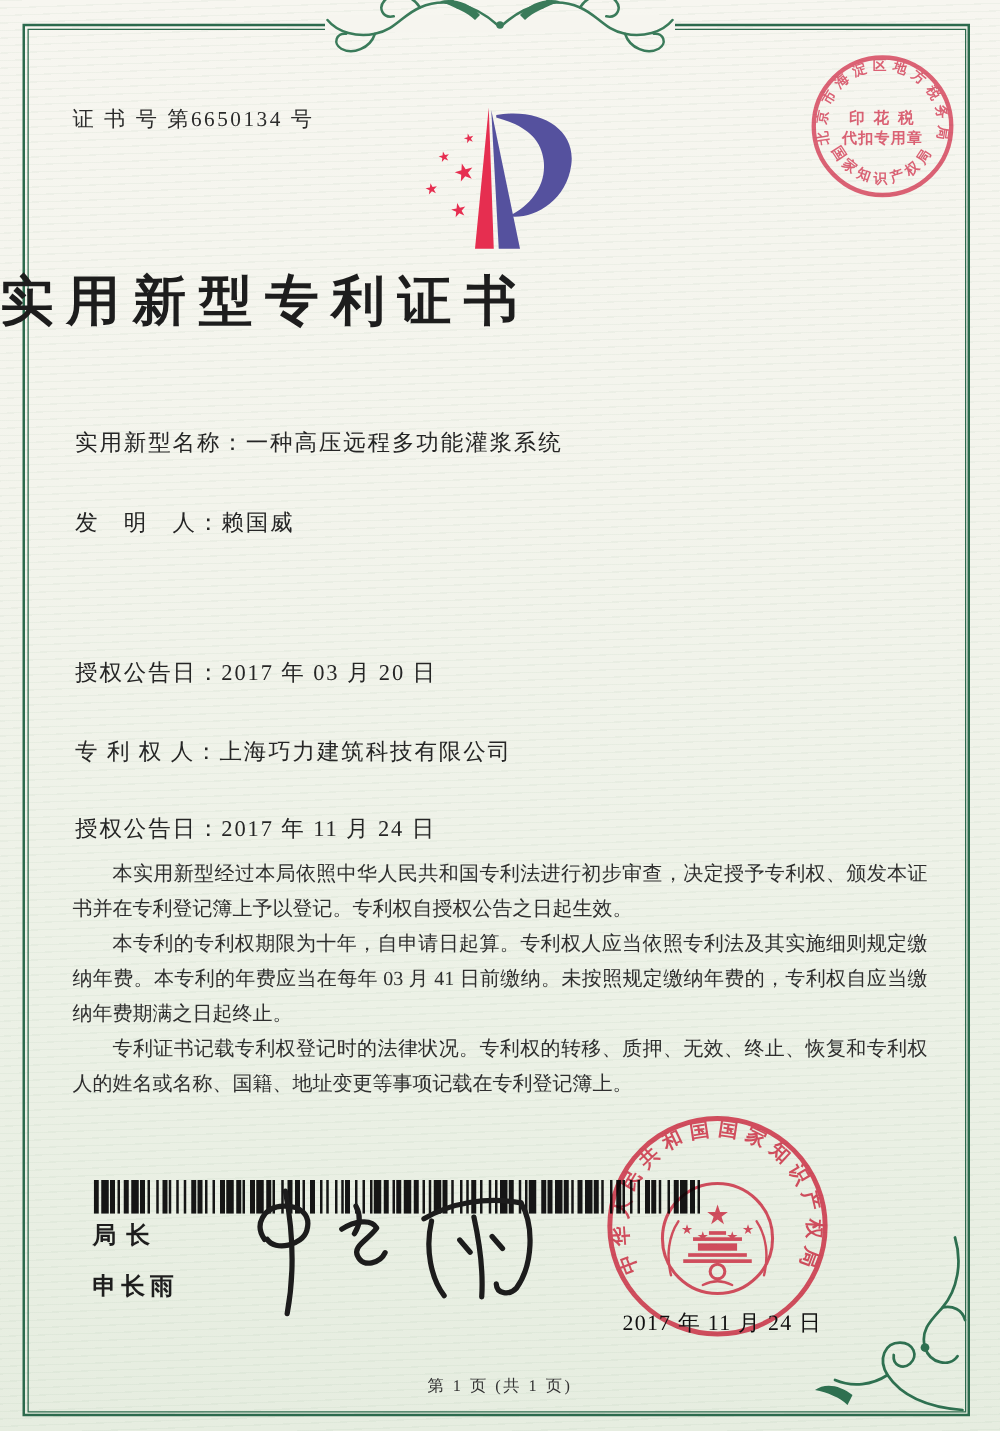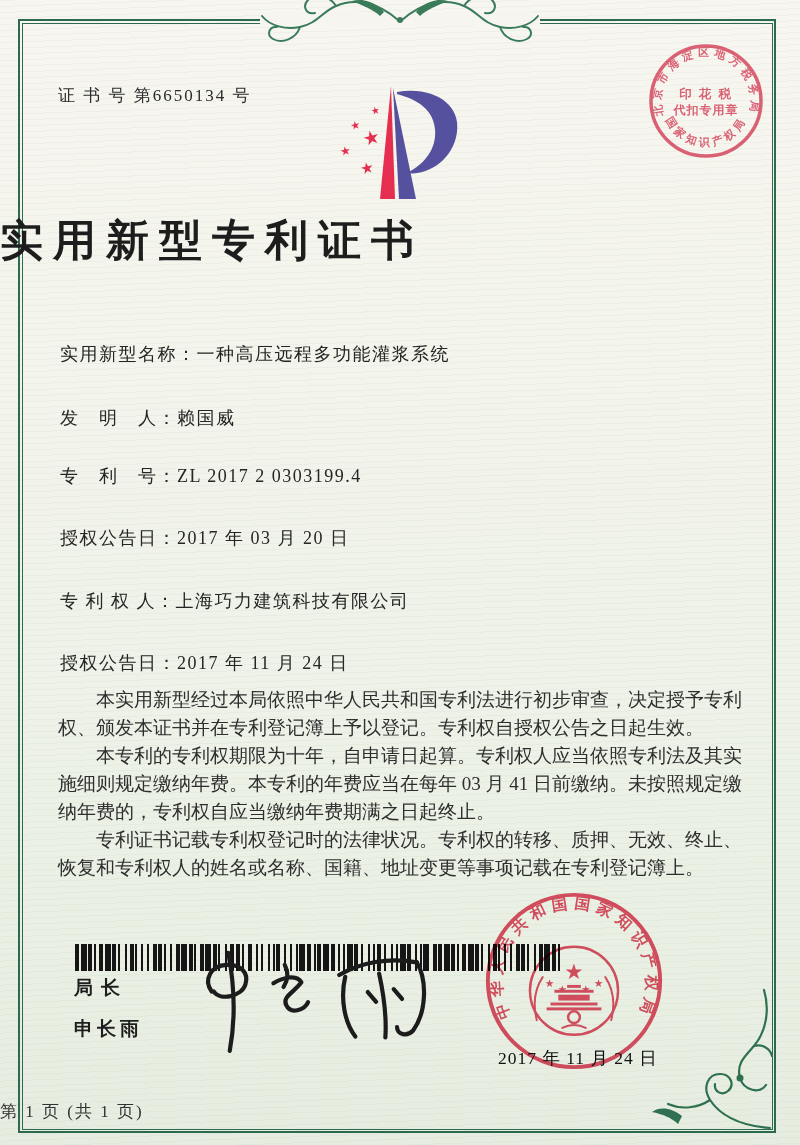--- a/index.html
+++ b/index.html
@@ -13,29 +13,29 @@
   }
   .frame{position:absolute;left:18px;top:19px;right:24px;bottom:12px;border:2.5px solid #2c6a4d;}
   .frame::after{content:"";position:absolute;inset:1.5px;border:1px solid #2c6a4d;}
   .flourish{position:absolute;left:258px;top:-6px;width:284px;height:58px;z-index:3;}
   .corner-orn{position:absolute;left:648px;top:986px;width:126px;height:146px;z-index:1;}
   .cert-no{position:absolute;left:58px;top:84px;font-size:17px;letter-spacing:2px;color:#2b2b2b;}
   .logo{position:absolute;left:323px;top:80px;width:152px;height:128px;}
   .stamp{position:absolute;left:646px;top:41px;width:120px;height:120px;opacity:.88;mix-blend-mode:multiply;}
   .title{position:absolute;left:0;right:0;top:212px;font-size:43px;font-weight:700;letter-spacing:10px;color:#1d1d1d;}
   .frow{position:absolute;left:60px;font-size:18px;letter-spacing:1.5px;white-space:nowrap;color:#252525;}
-  .paras{position:absolute;left:58px;top:686px;width:684px;font-size:19px;line-height:28px;text-align:justify;color:#2e2e2e;}
+  .paras{position:absolute;left:58px;top:686px;width:684px;font-size:16px;line-height:28px;text-align:justify;color:#2e2e2e;}
   .paras p{margin:0;text-indent:2em;}
   .barcode{position:absolute;left:75px;top:944px;width:490px;height:27px;overflow:hidden;white-space:nowrap;font-size:0;z-index:2;}
   .signer-title{position:absolute;left:74px;top:975px;font-family:"Liberation Sans","DejaVu Sans",sans-serif;font-size:19px;font-weight:600;letter-spacing:8px;color:#1e1e1e;}
   .signer-name{position:absolute;left:74px;top:1016px;font-family:"Liberation Sans","DejaVu Sans",sans-serif;font-size:19px;font-weight:600;letter-spacing:4px;color:#1e1e1e;}
   .signature{position:absolute;left:182px;top:942px;width:260px;height:115px;z-index:4;transform:rotate(-2deg);}
   .seal{position:absolute;left:481px;top:888px;width:186px;height:186px;opacity:.93;mix-blend-mode:multiply;z-index:3;}
   .seal-date{position:absolute;left:498px;top:1046px;font-size:17.5px;letter-spacing:1px;color:#101010;z-index:6;white-space:nowrap;}
-  .footer{position:absolute;left:0;right:0;top:1100px;text-align:left;font-size:17px;letter-spacing:2px;color:#333;}
+  .footer{position:absolute;left:0;right:0;top:1100px;text-align:center;font-size:13px;letter-spacing:2px;color:#333;}
 </style>
 </head>
 <body>
 
 <div class="page">
 
   <div class="frame"></div>
 
   <svg class="flourish" viewBox="0 0 284 58" aria-hidden="true">
     <rect x="2" y="18" width="280" height="14" fill="#f6f5ef"></rect>
@@ -94,23 +94,20 @@
     </text>
   </svg>
 
   <div class="title">实用新型专利证书</div>
 
   <div class="frow" style="top:406px">
     <span>发　明　人：</span><span>赖国威</span>
   </div>
   <div class="frow" style="top:342px">
     <span>实用新型名称：</span><span>一种高压远程多功能灌浆系统</span>
-  </div>
-  <div class="frow" style="top:464px">
-    <span>专　利　号：</span><span>ZL 2017 2 0303199.4</span>
   </div>
   <div class="frow" style="top:526px">
     <span>授权公告日：</span><span>2017 年 03 月 20 日</span>
   </div>
   <div class="frow" style="top:589px">
     <span>专 利 权 人：</span><span>上海巧力建筑科技有限公司</span>
   </div>
   <div class="frow" style="top:651px">
     <span>授权公告日：</span><span>2017 年 11 月 24 日</span>
   </div>

